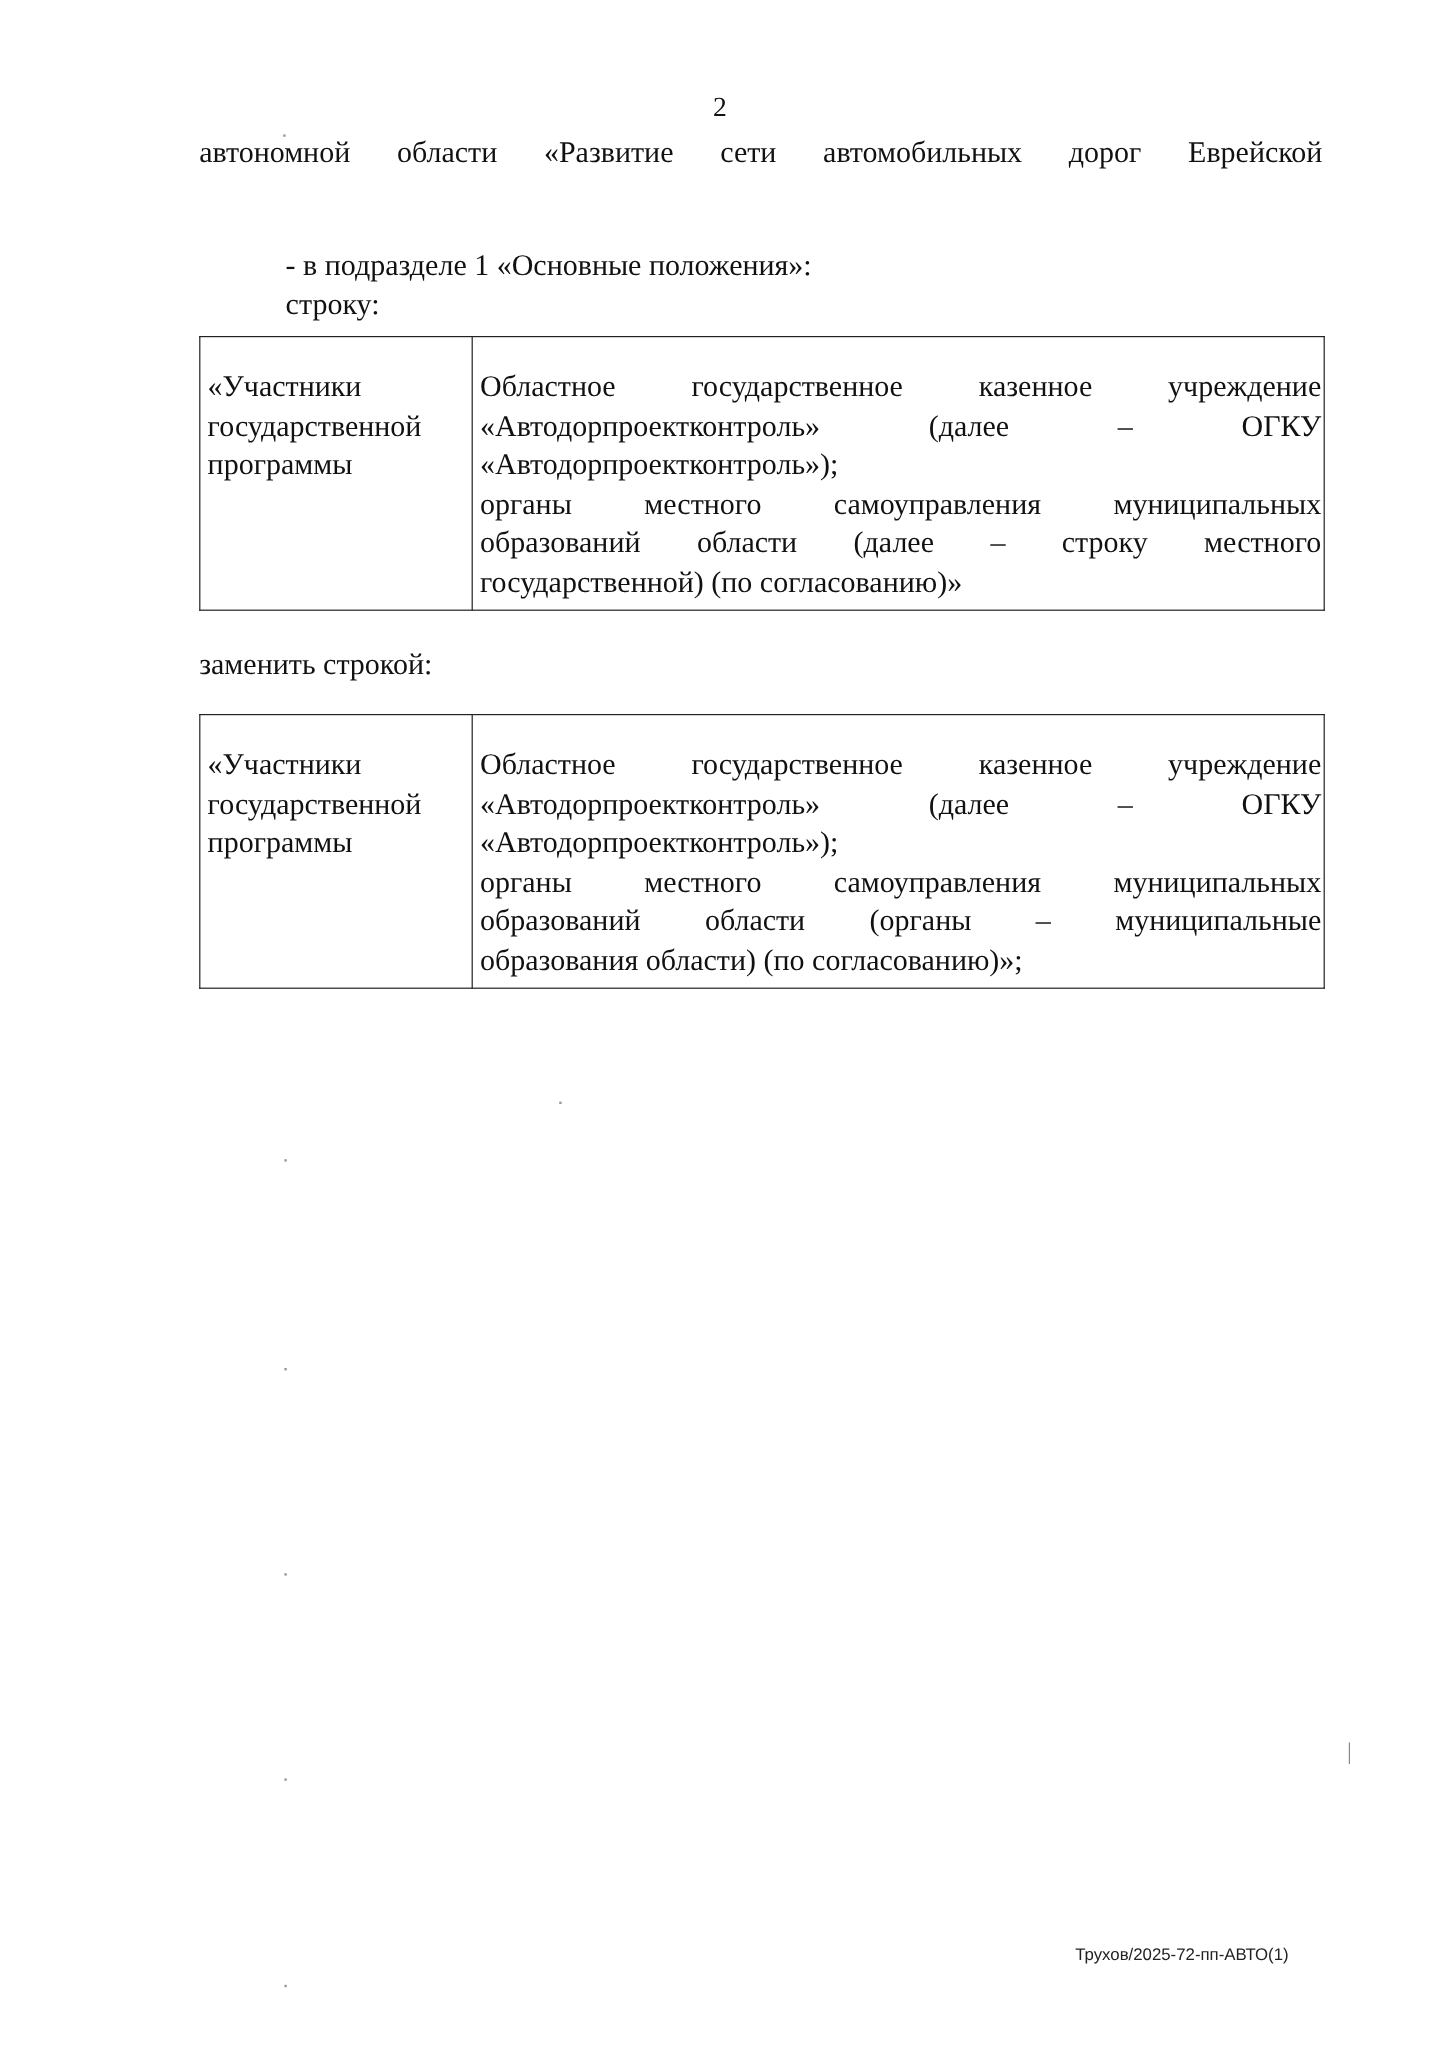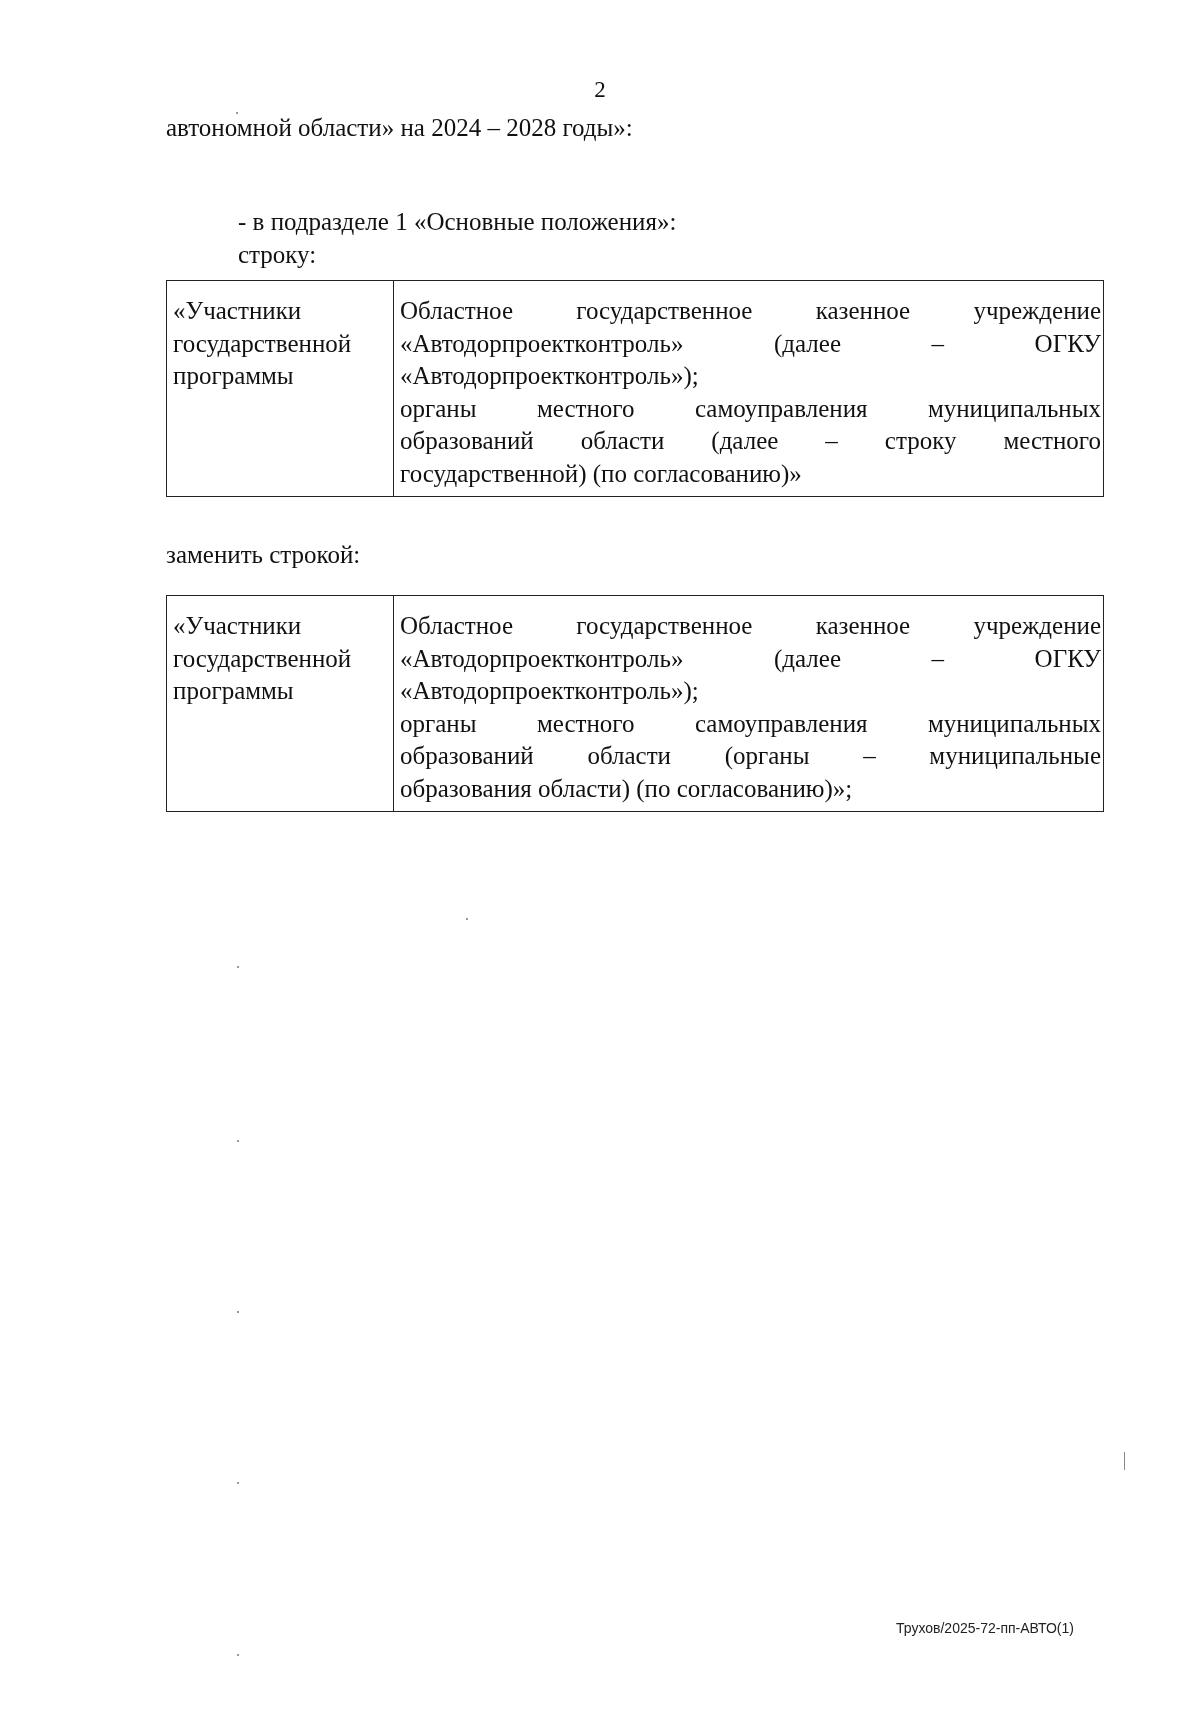--- a/index.html
+++ b/index.html
@@ -49,21 +49,21 @@
       position: absolute;
       left: 166px;
       width: 938px;
       border-collapse: collapse;
       font-size: 25px;
       line-height: 32.5px;
     }
     table.amend td {
       border: 1.5px solid #222;
       vertical-align: top;
-      padding: 14px 2px 6px 6px;
+      padding: 26px 2px 6px 6px;
       font-family: Liberation Serif, serif;
     }
     table.amend td.label-cell {
       width: 218px;
     }
     table.amend td.content-cell {
       padding-left: 6px;
       padding-right: 2px;
     }
     .footer-code {
@@ -88,21 +88,21 @@
       height: 18px;
       background: #888;
     }
   </style>
 </head>
 <body>
 
 <div class="page-number">2</div>
 
 <div class="para" style="top:111px;">
-  <span class="line-l">автономной области» на 2024 – 2028 годы»:</span>
+  <span class="line-j">автономной области «Развитие сети автомобильных дорог Еврейской</span>
 </div>
 
 <div class="para indent" style="top:177px;">
   <span class="line-l">- в подразделе 1 «Основные положения»:</span>
 </div>
 
 <div class="para indent" style="top:210px;">
   <span class="line-l">строку:</span>
 </div>
 

